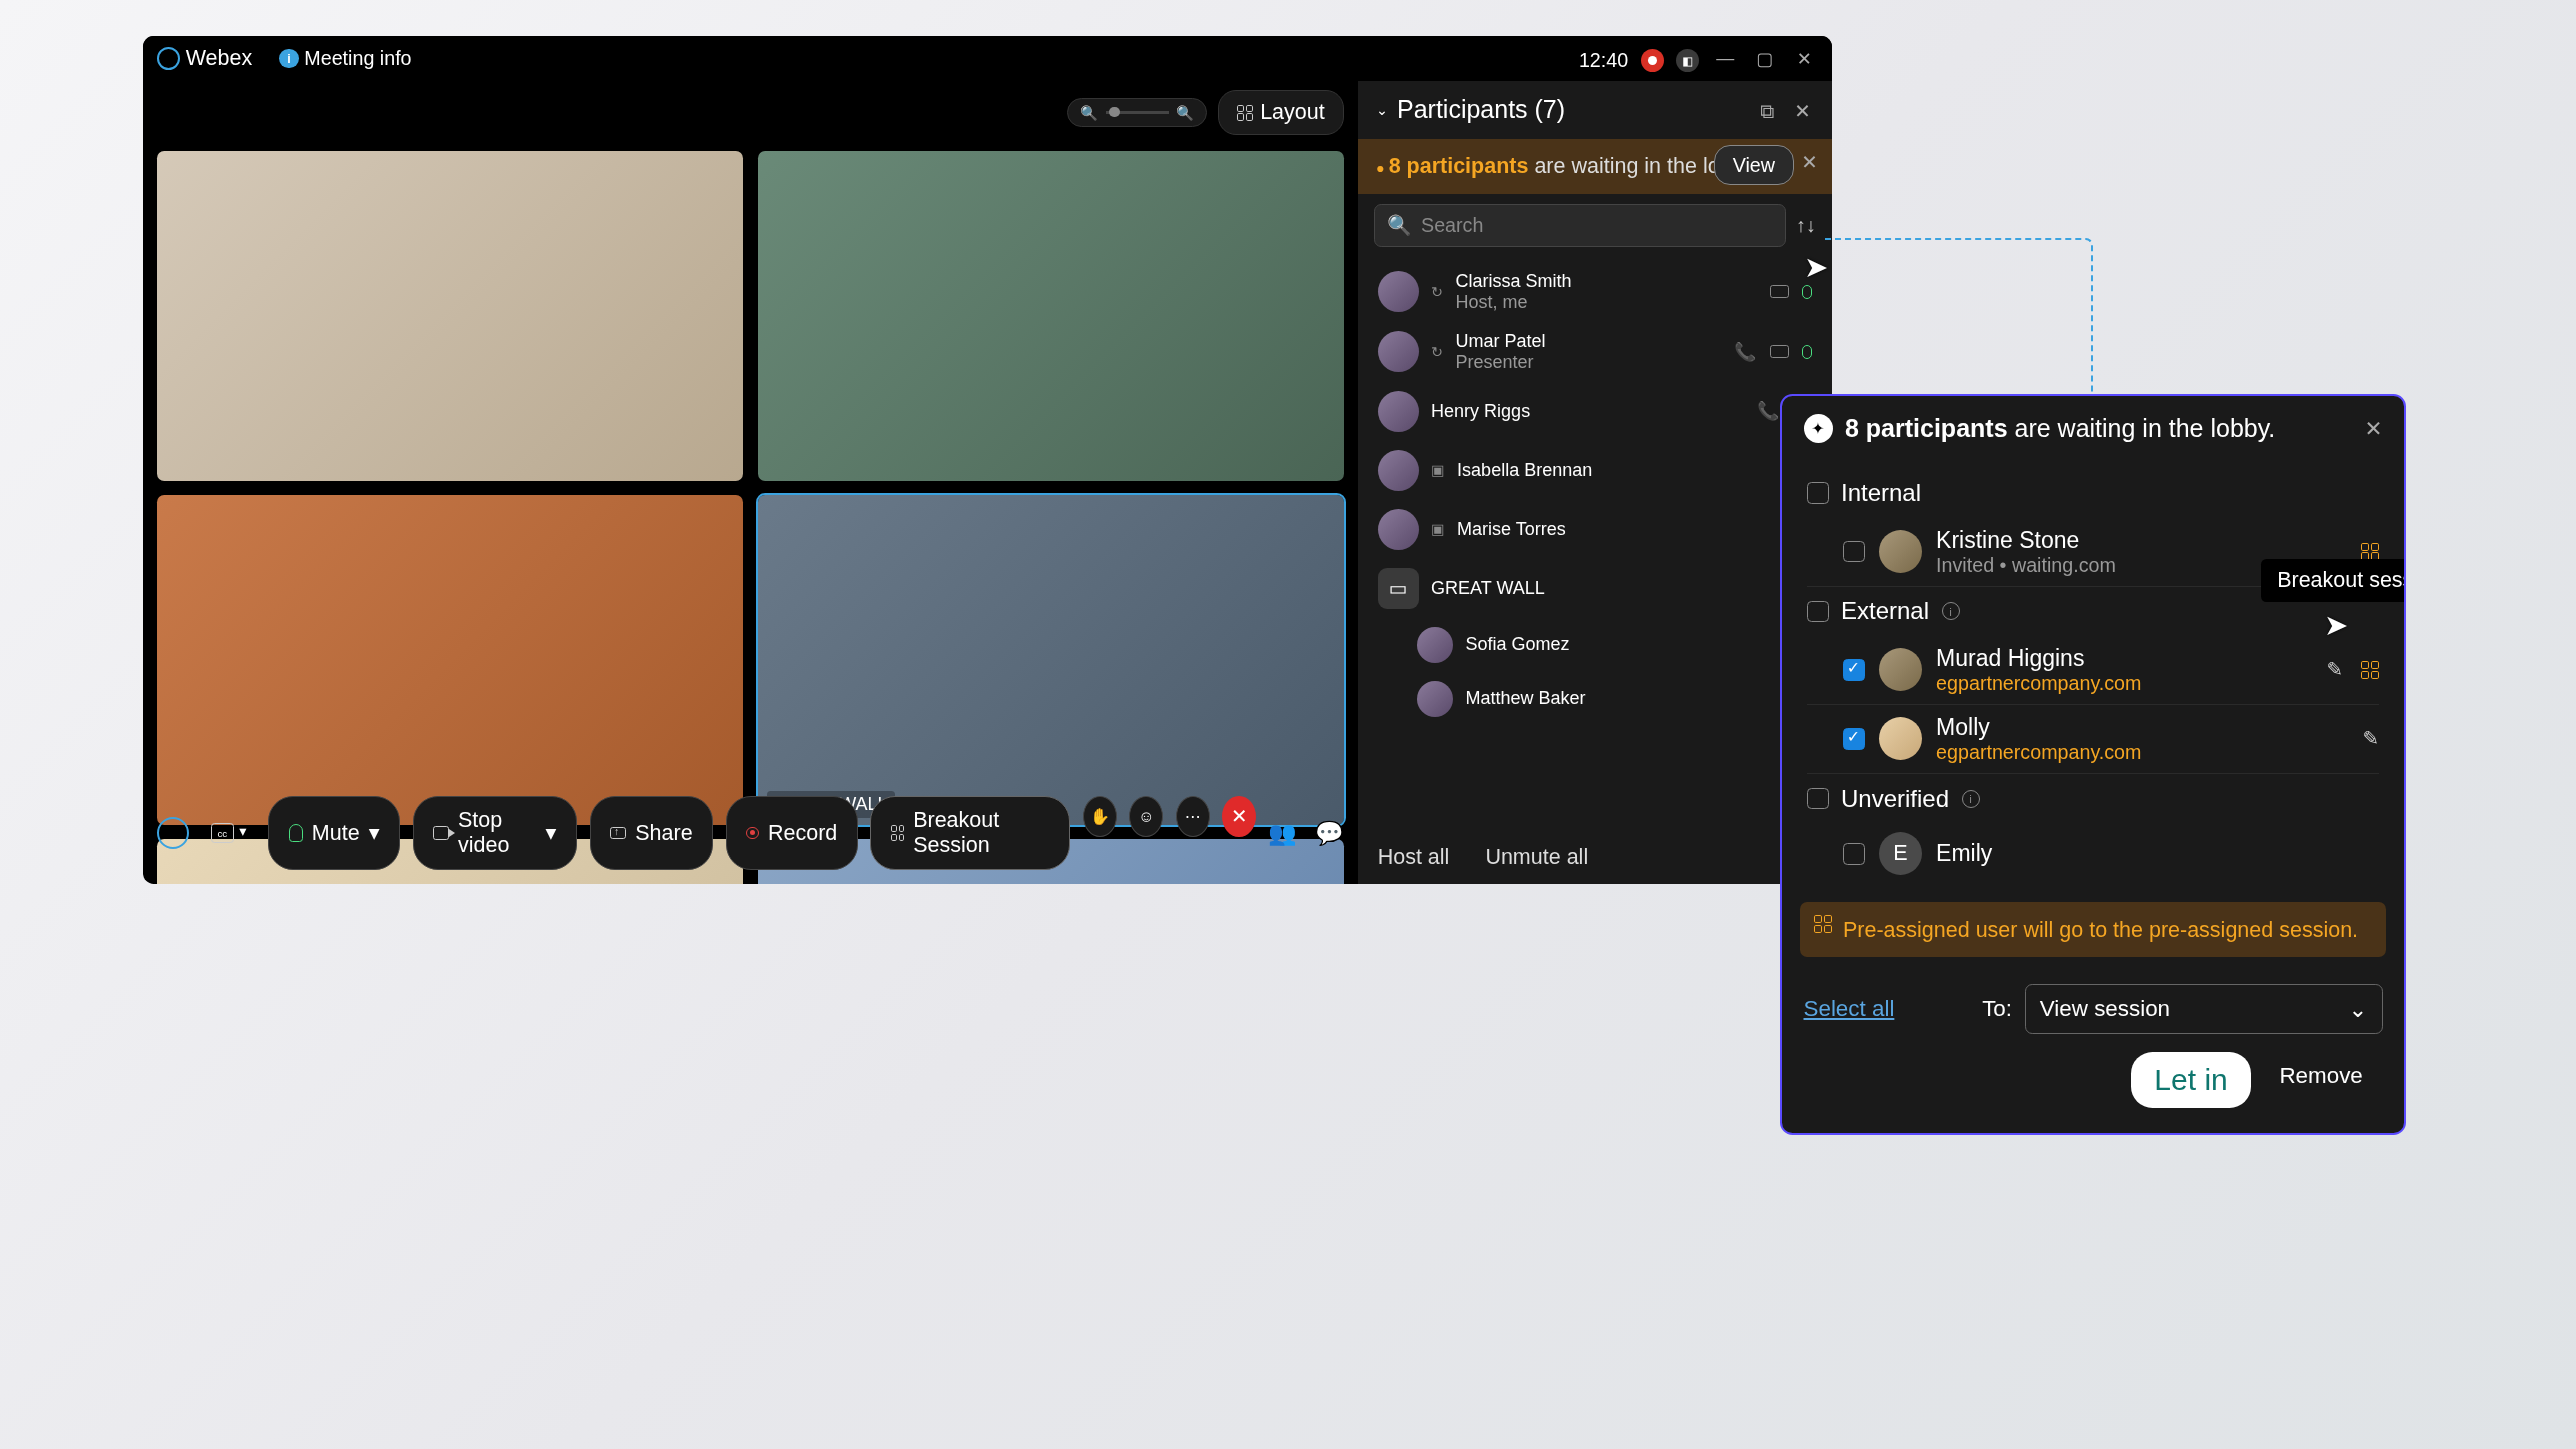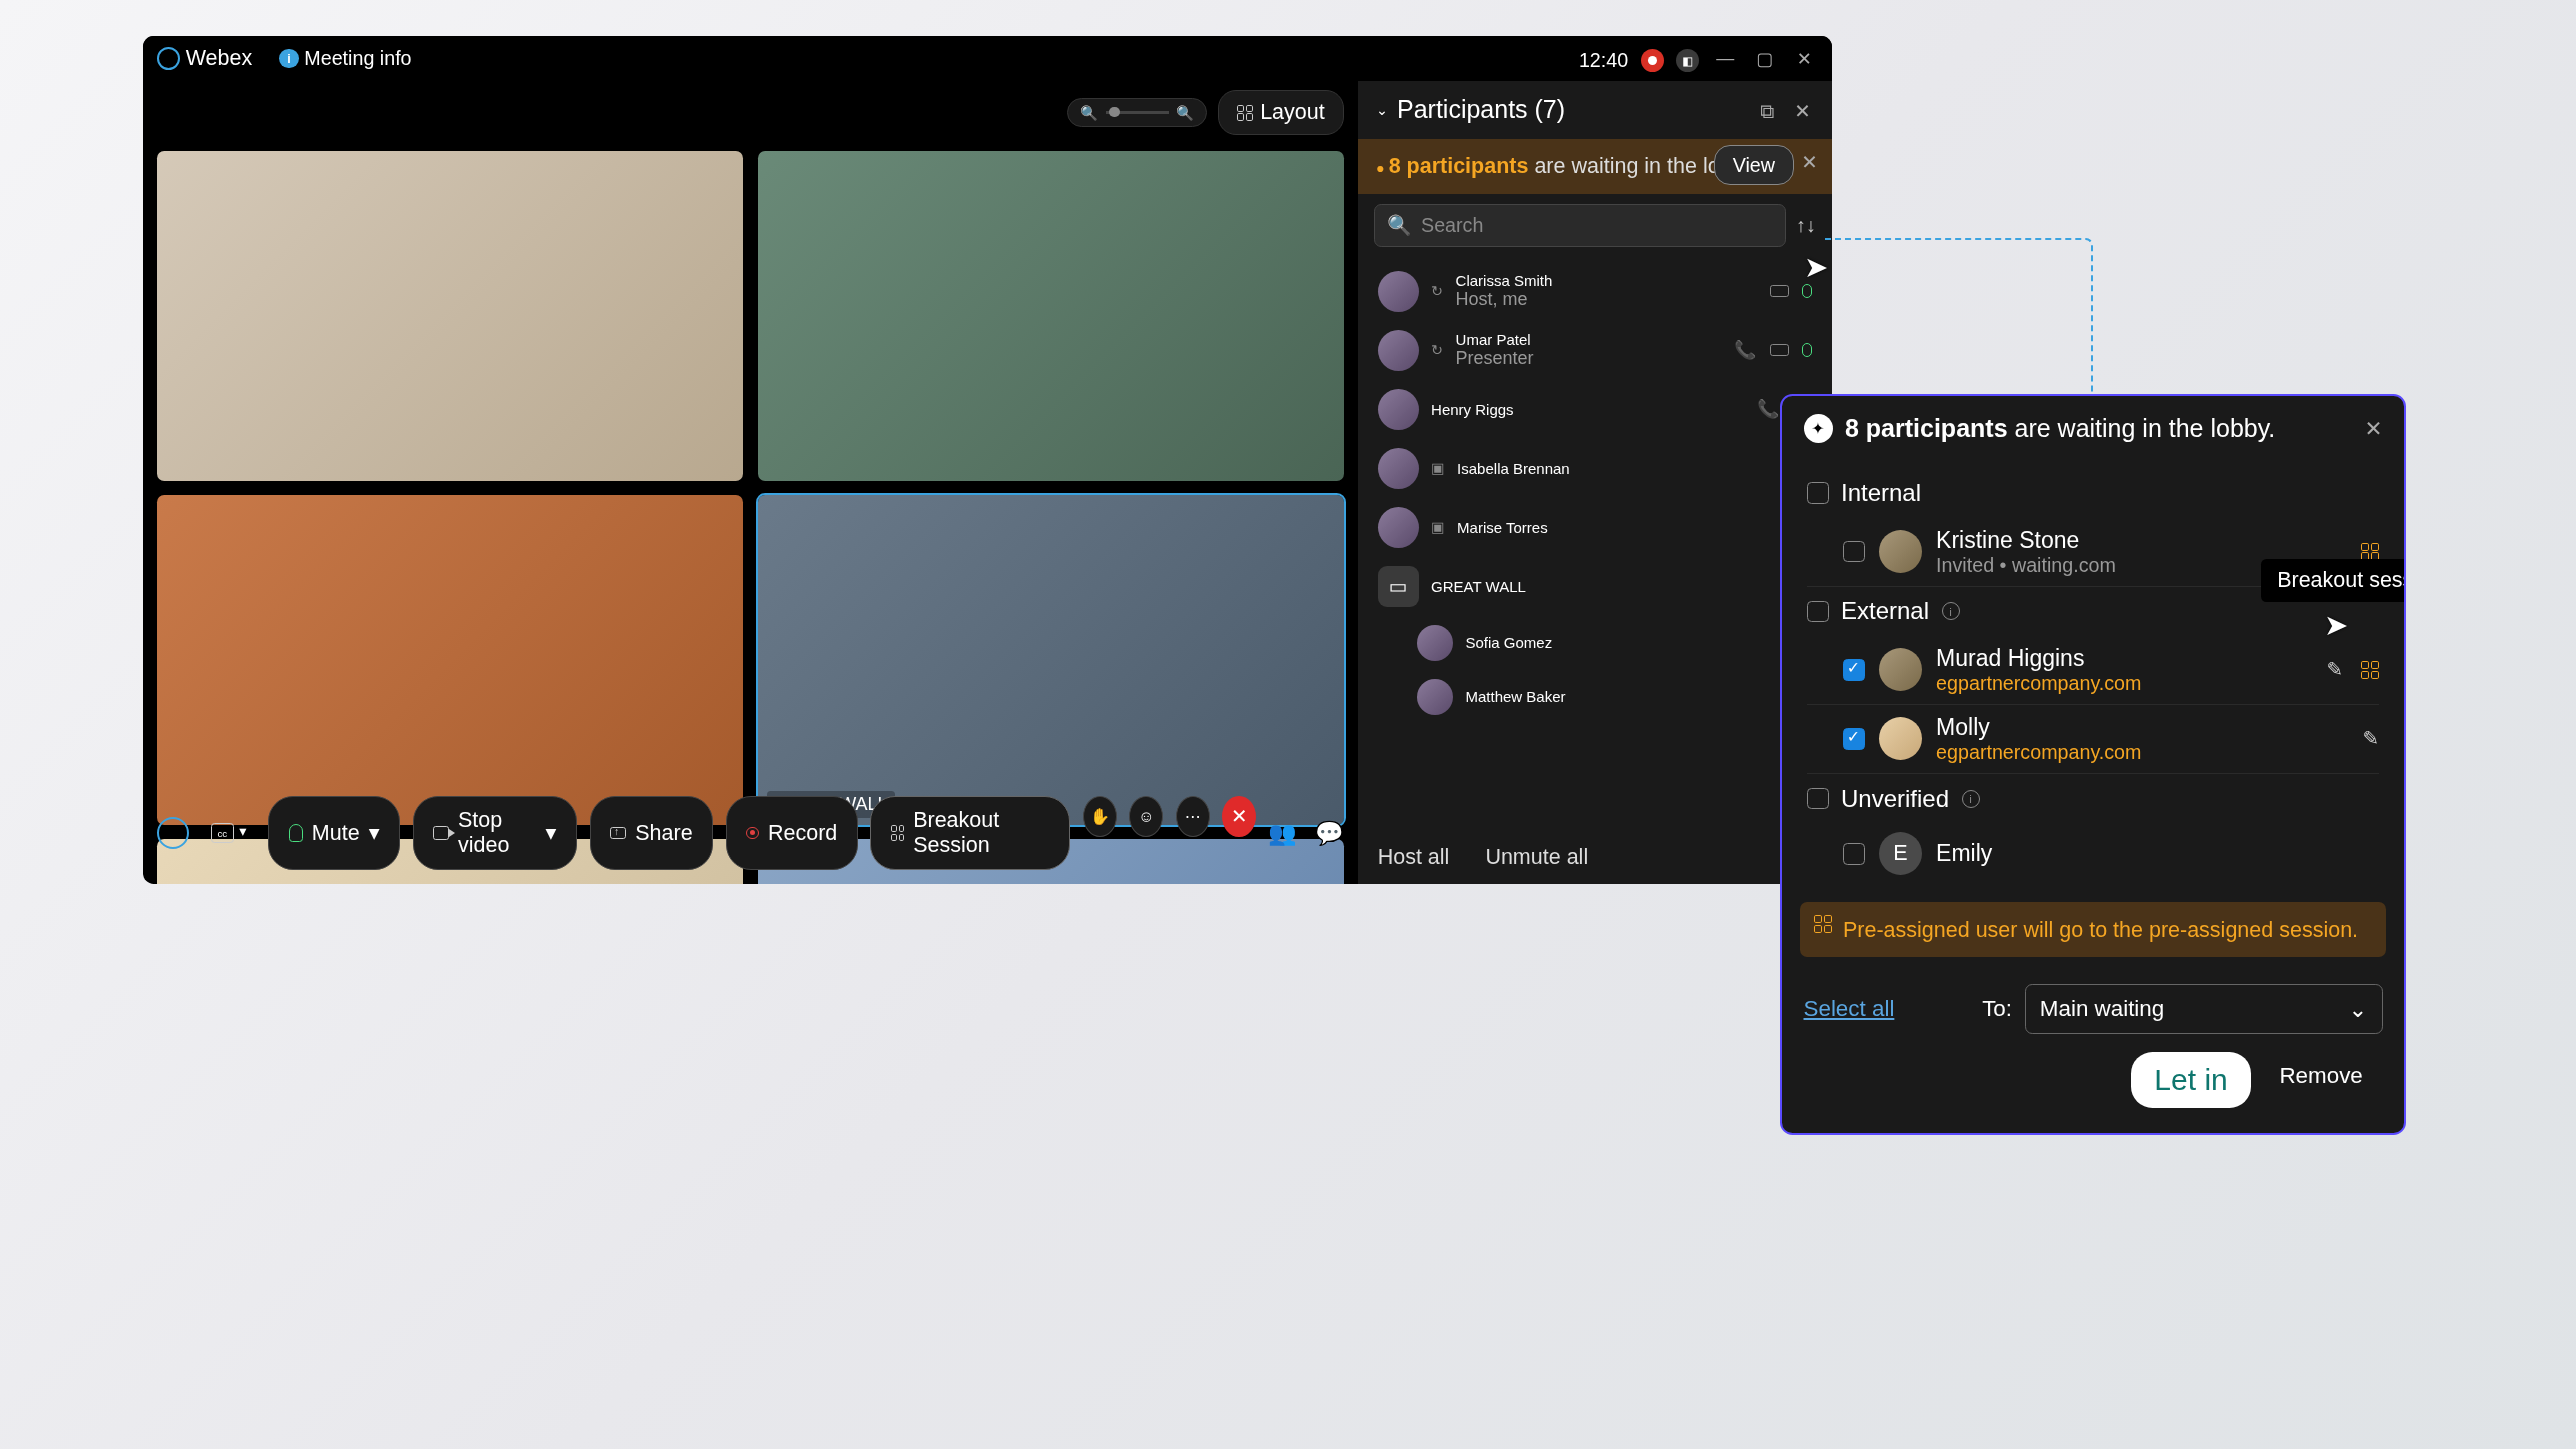--- a/index.html
+++ b/index.html
@@ -88,21 +88,21 @@
 
 .search-row{display:flex;gap:10.7px;padding:10.7px 16px;align-items:center;}
 .search-box{flex:1;background:#2a2a2a;border:0.9px solid #444;border-radius:7.2px;padding:9px 12.5px;display:flex;align-items:center;gap:9px;font-size:19.7px;color:#888;}
 .sort-btn{font-size:19.7px;color:#ccc;}
 
 .plist{flex:1;overflow-y:auto;padding:3.6px 16px;}
 .prow{display:flex;align-items:center;gap:12.5px;padding:9px 3.6px;}
 .pavatar{width:41px;height:41px;border-radius:50%;background:linear-gradient(135deg,#8a7a9a,#5a4a6a);flex-shrink:0;}
 .pavatar.room{border-radius:9px;background:#3a3a3a;display:flex;align-items:center;justify-content:center;font-size:19.7px;}
 .pname-block{flex:1;}
-.pname{font-size:15px;}
+.pname{font-size:18px;}
 .prole{font-size:18px;color:#999;}
 .prow-icons{display:flex;gap:12.5px;align-items:center;font-size:18px;color:#999;}
 .cam-mini{width:19.7px;height:12.5px;border:1.8px solid #888;border-radius:2.7px;}
 .mic-mini{width:10.7px;height:14.3px;border:1.8px solid #4ade80;border-radius:5.4px;}
 .subrow{padding-left:43px;}
 .panel-footer{display:flex;gap:36px;padding:14.3px 19.7px;font-size:21.5px;color:#ddd;}
 
 
 .lobby-popup{position:absolute;left:1780px;top:394px;width:626px;background:#1a1a1a;border:2.7px solid #5a4aff;border-radius:12.5px;color:#fff;padding-bottom:14.3px;}
 .lp-header{display:flex;align-items:center;gap:12.5px;padding:18px 21.5px;}
@@ -436,21 +436,21 @@
         <span></span>
         <span></span>
       </span>
     <span>Pre-assigned user will go to the pre-assigned session.</span>
   </div>
   <div class="lp-footer">
     <div class="lp-to-row">
       <span class="select-all">Select all</span>
       <span class="to-label">To:</span>
       <div class="to-select">
-        <span>Main waiting</span>
+        <span>View session</span>
         <span>⌄</span>
       </div>
     </div>
     <div class="lp-actions">
       <span class="letin-btn">Let in</span>
       <span class="remove-btn">Remove</span>
     </div>
   </div>
 </div>
 <div class="cursor cursor2">➤</div>

